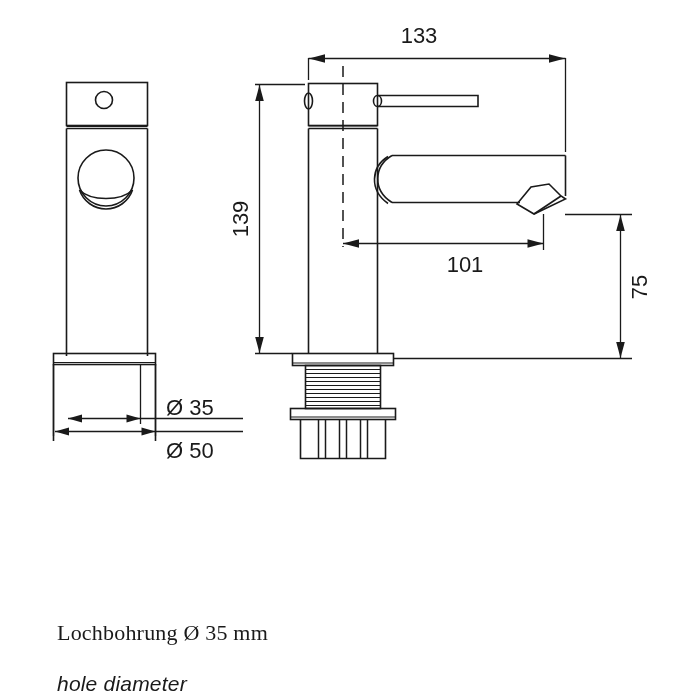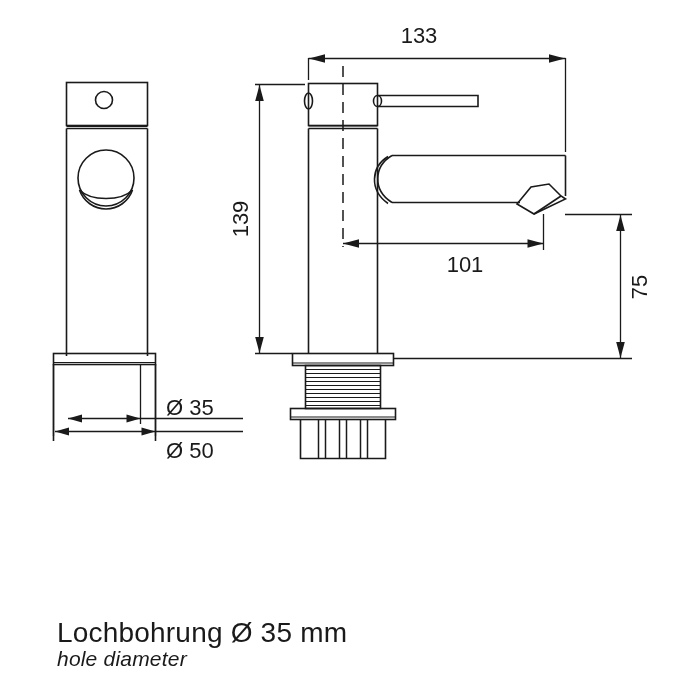--- a/index.html
+++ b/index.html
@@ -1,21 +1,21 @@
 <!DOCTYPE html>
 <html><head>
 <meta charset="utf-8">
 <style>
   html,body{margin:0;padding:0;background:#ffffff;}
   body{width:700px;height:700px;font-family:"Liberation Sans",sans-serif;overflow:hidden;}
   #stage{position:relative;width:700px;height:700px;background:#ffffff;}
   svg{display:block;}
   .caption{position:absolute;left:57px;top:620px;width:420px;}
-  .cap-line1{font-family:Liberation Sans, sans-serif;font-size:28px;color:#1a1a1a;letter-spacing:.2px;line-height:26px;white-space:pre;}
-  .cap-line2{font-family:"Liberation Sans",sans-serif;font-size:21px;font-style:italic;color:#1a1a1a;letter-spacing:.2px;line-height:26px;white-space:pre;}
+  .cap-line1{font-family:Liberation Serif, serif;font-size:22px;color:#1a1a1a;letter-spacing:.2px;line-height:26px;white-space:pre;}
+  .cap-line2{font-family:"Liberation Sans",sans-serif;font-size:21px;font-style:italic;color:#1a1a1a;letter-spacing:.2px;line-height:26px;white-space:pre;margin-top:25px;}
 </style>
 </head>
 <body>
 
 <div id="stage">
 
   <svg width="700" height="700" viewBox="0 0 700 700">
 
     <g fill="none" stroke="#1a1a1a" stroke-width="1.6" stroke-linejoin="miter">
 

